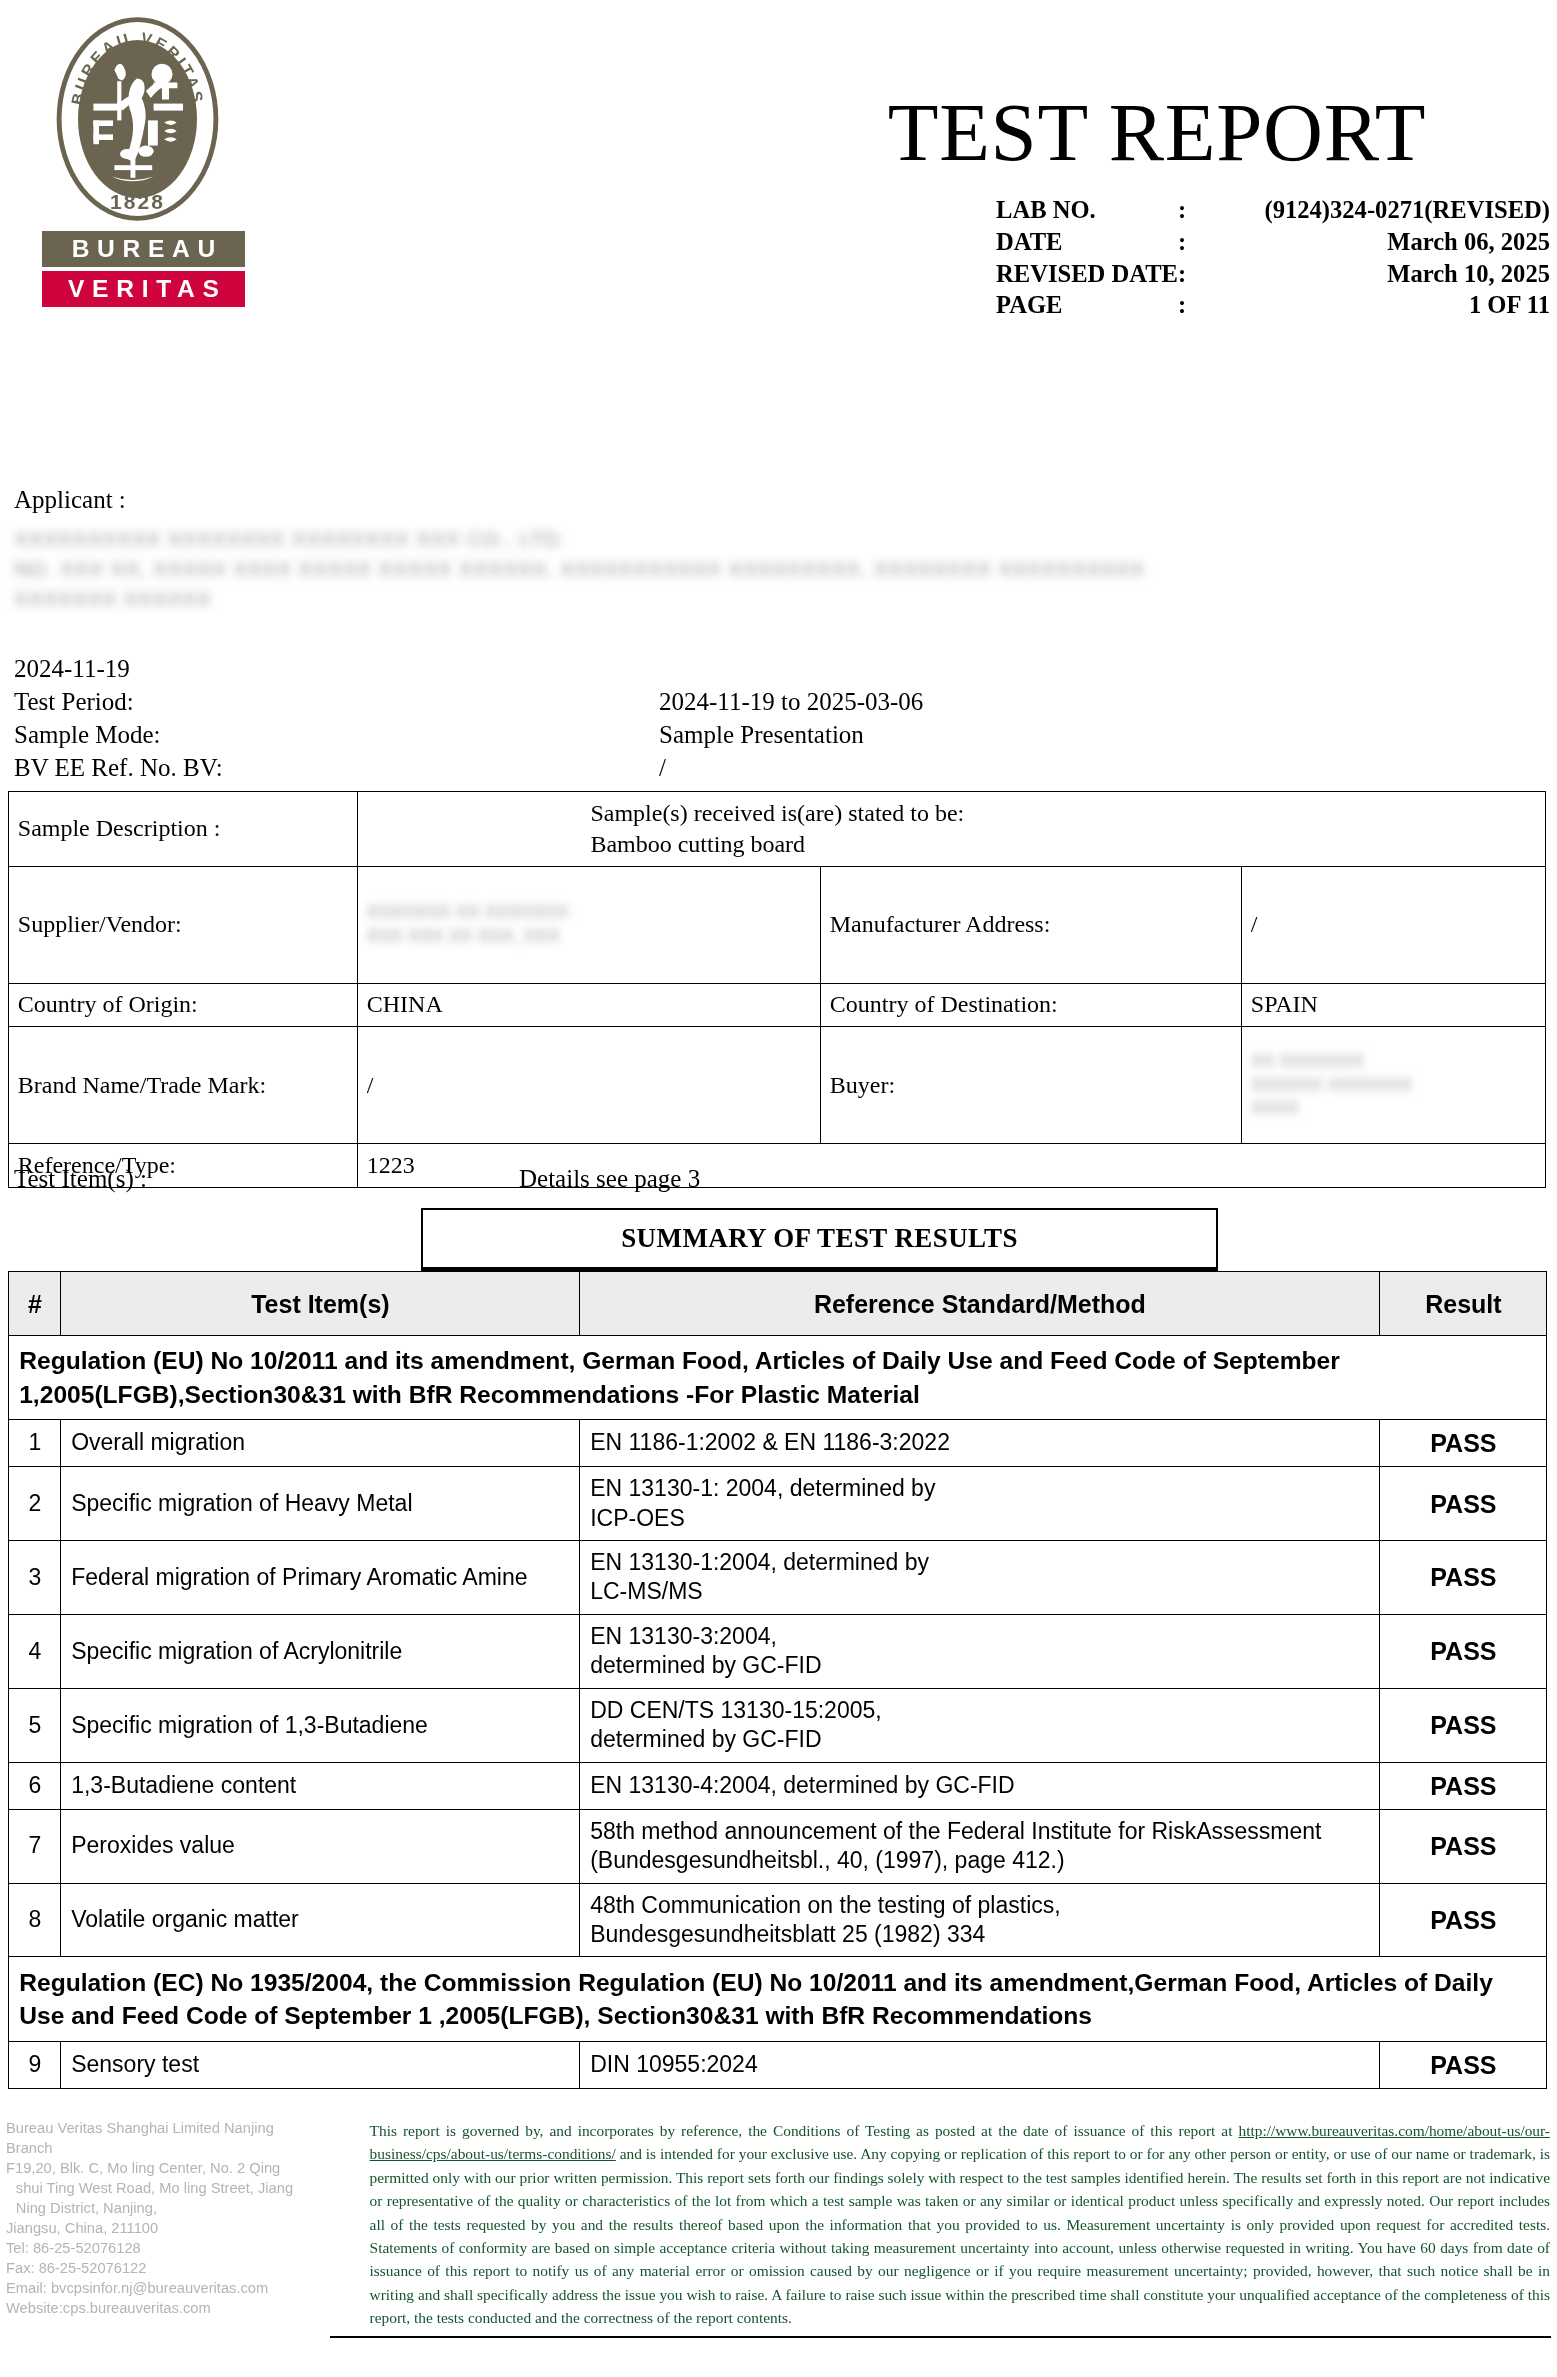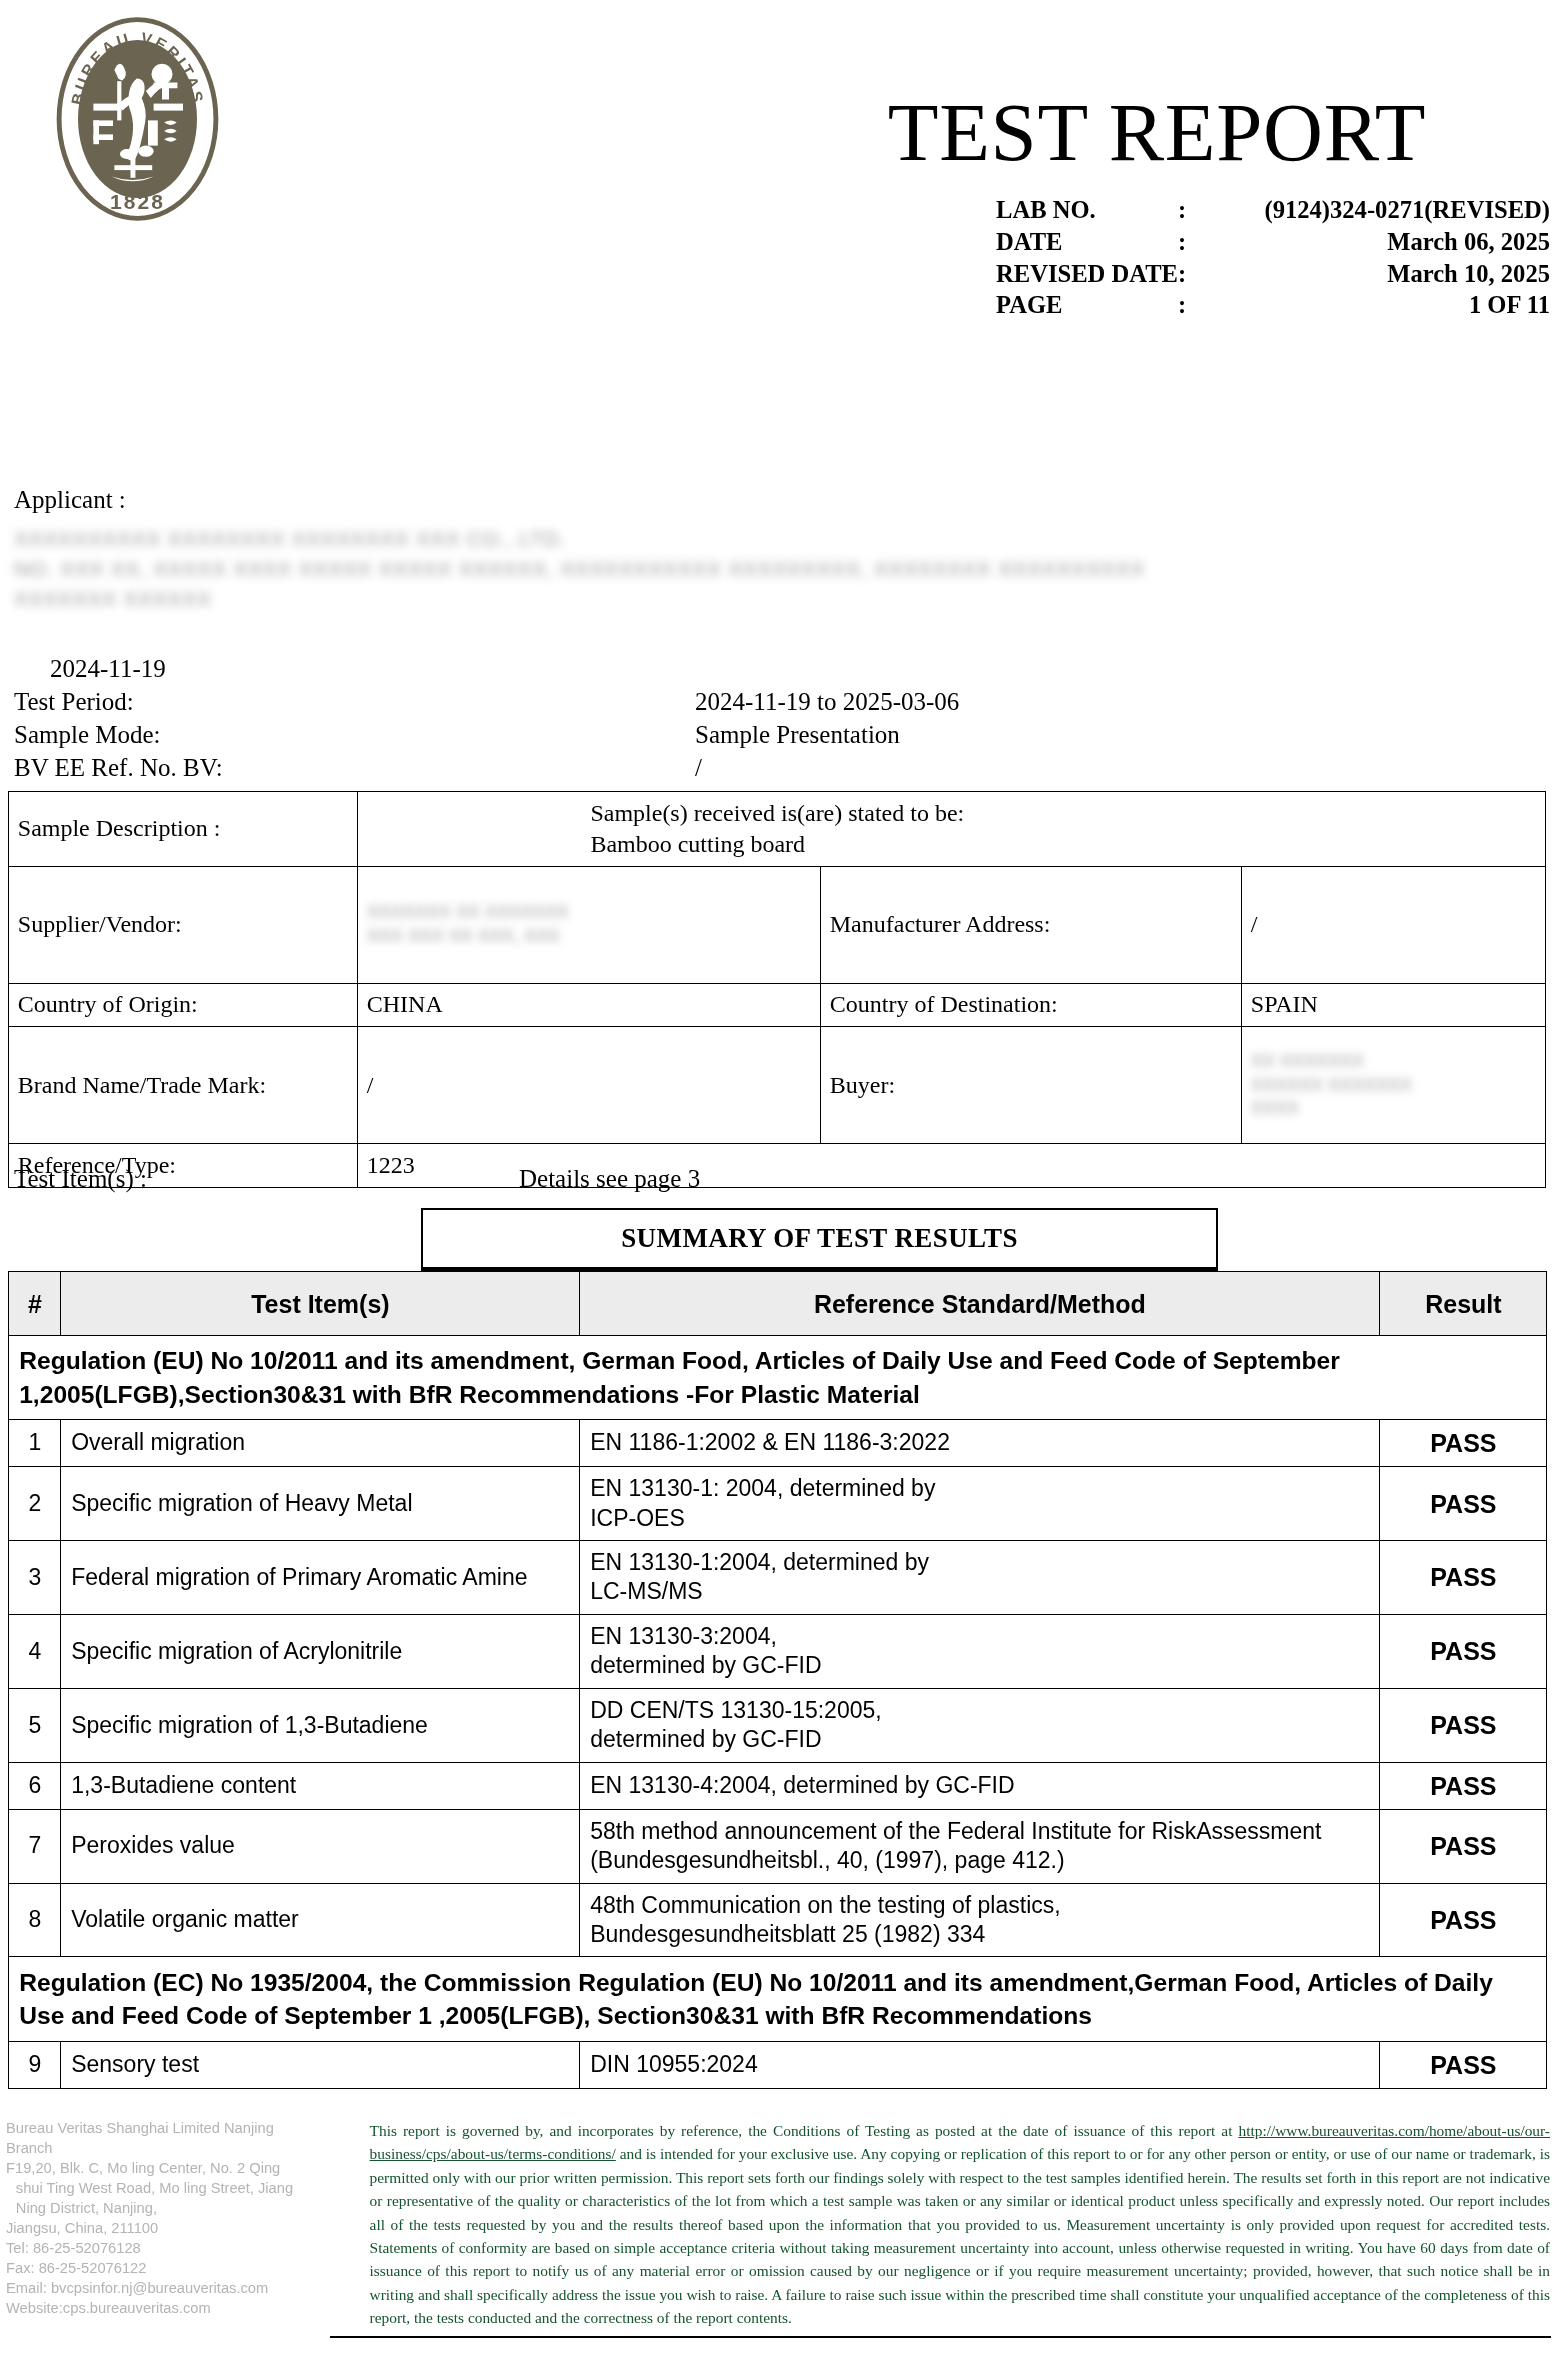--- a/index.html
+++ b/index.html
@@ -122,21 +122,21 @@
     left: 14px;
     top: 652px;
     width: 1529px;
     font-size: 25px;
   }
   .info-row {
     display: flex;
     line-height: 1.32;
   }
   .info-key { width: 645px; }
-  .info-val { flex: 1; margin-left: 36px; }
+  .info-val { flex: 1; }
 
   
   .sample-table {
     position: absolute;
     left: 8.4px;
     top: 791px;
     width: 1538px;
     border-collapse: collapse;
     font-size: 24px;
     table-layout: fixed;
@@ -307,20 +307,24 @@
 
         <path d="M148 98 h34 v8 h-12 v16 h-10 v-16 h-12 z" fill="#fff"></path>
 
         <path d="M163 155 q10 -6 18 0 q-8 7 -18 0 z M163 167 q10 -6 18 0 q-8 7 -18 0 z M163 179 q10 -6 18 0 q-8 7 -18 0 z" fill="#fff"></path>
 
         <rect x="92" y="216" width="54" height="7" fill="#fff"></rect>
         <rect x="115" y="204" width="7" height="30" fill="#fff"></rect>
         <path d="M88 232 q30 14 60 0 q-30 10 -60 0 z" fill="#fff"></path>
         <text x="125" y="278" font-family="Liberation Sans, sans-serif" font-size="30" font-weight="bold" fill="#6B6450" text-anchor="middle" letter-spacing="3">1828</text>
       </svg>
+      <div class="wordmark">
+        <div class="wm-row wm-bureau">BUREAU</div>
+        <div class="wm-row wm-veritas">VERITAS</div>
+      </div>
     </div>
 
     <div class="title-block">
       <div class="report-title">TEST REPORT</div>
       <table class="meta-table">
         <tbody>
             <tr>
           <td class="meta-label">LAB NO.</td>
           <td class="meta-colon">:</td>
           <td class="meta-value">(9124)324-0271(REVISED)</td>

